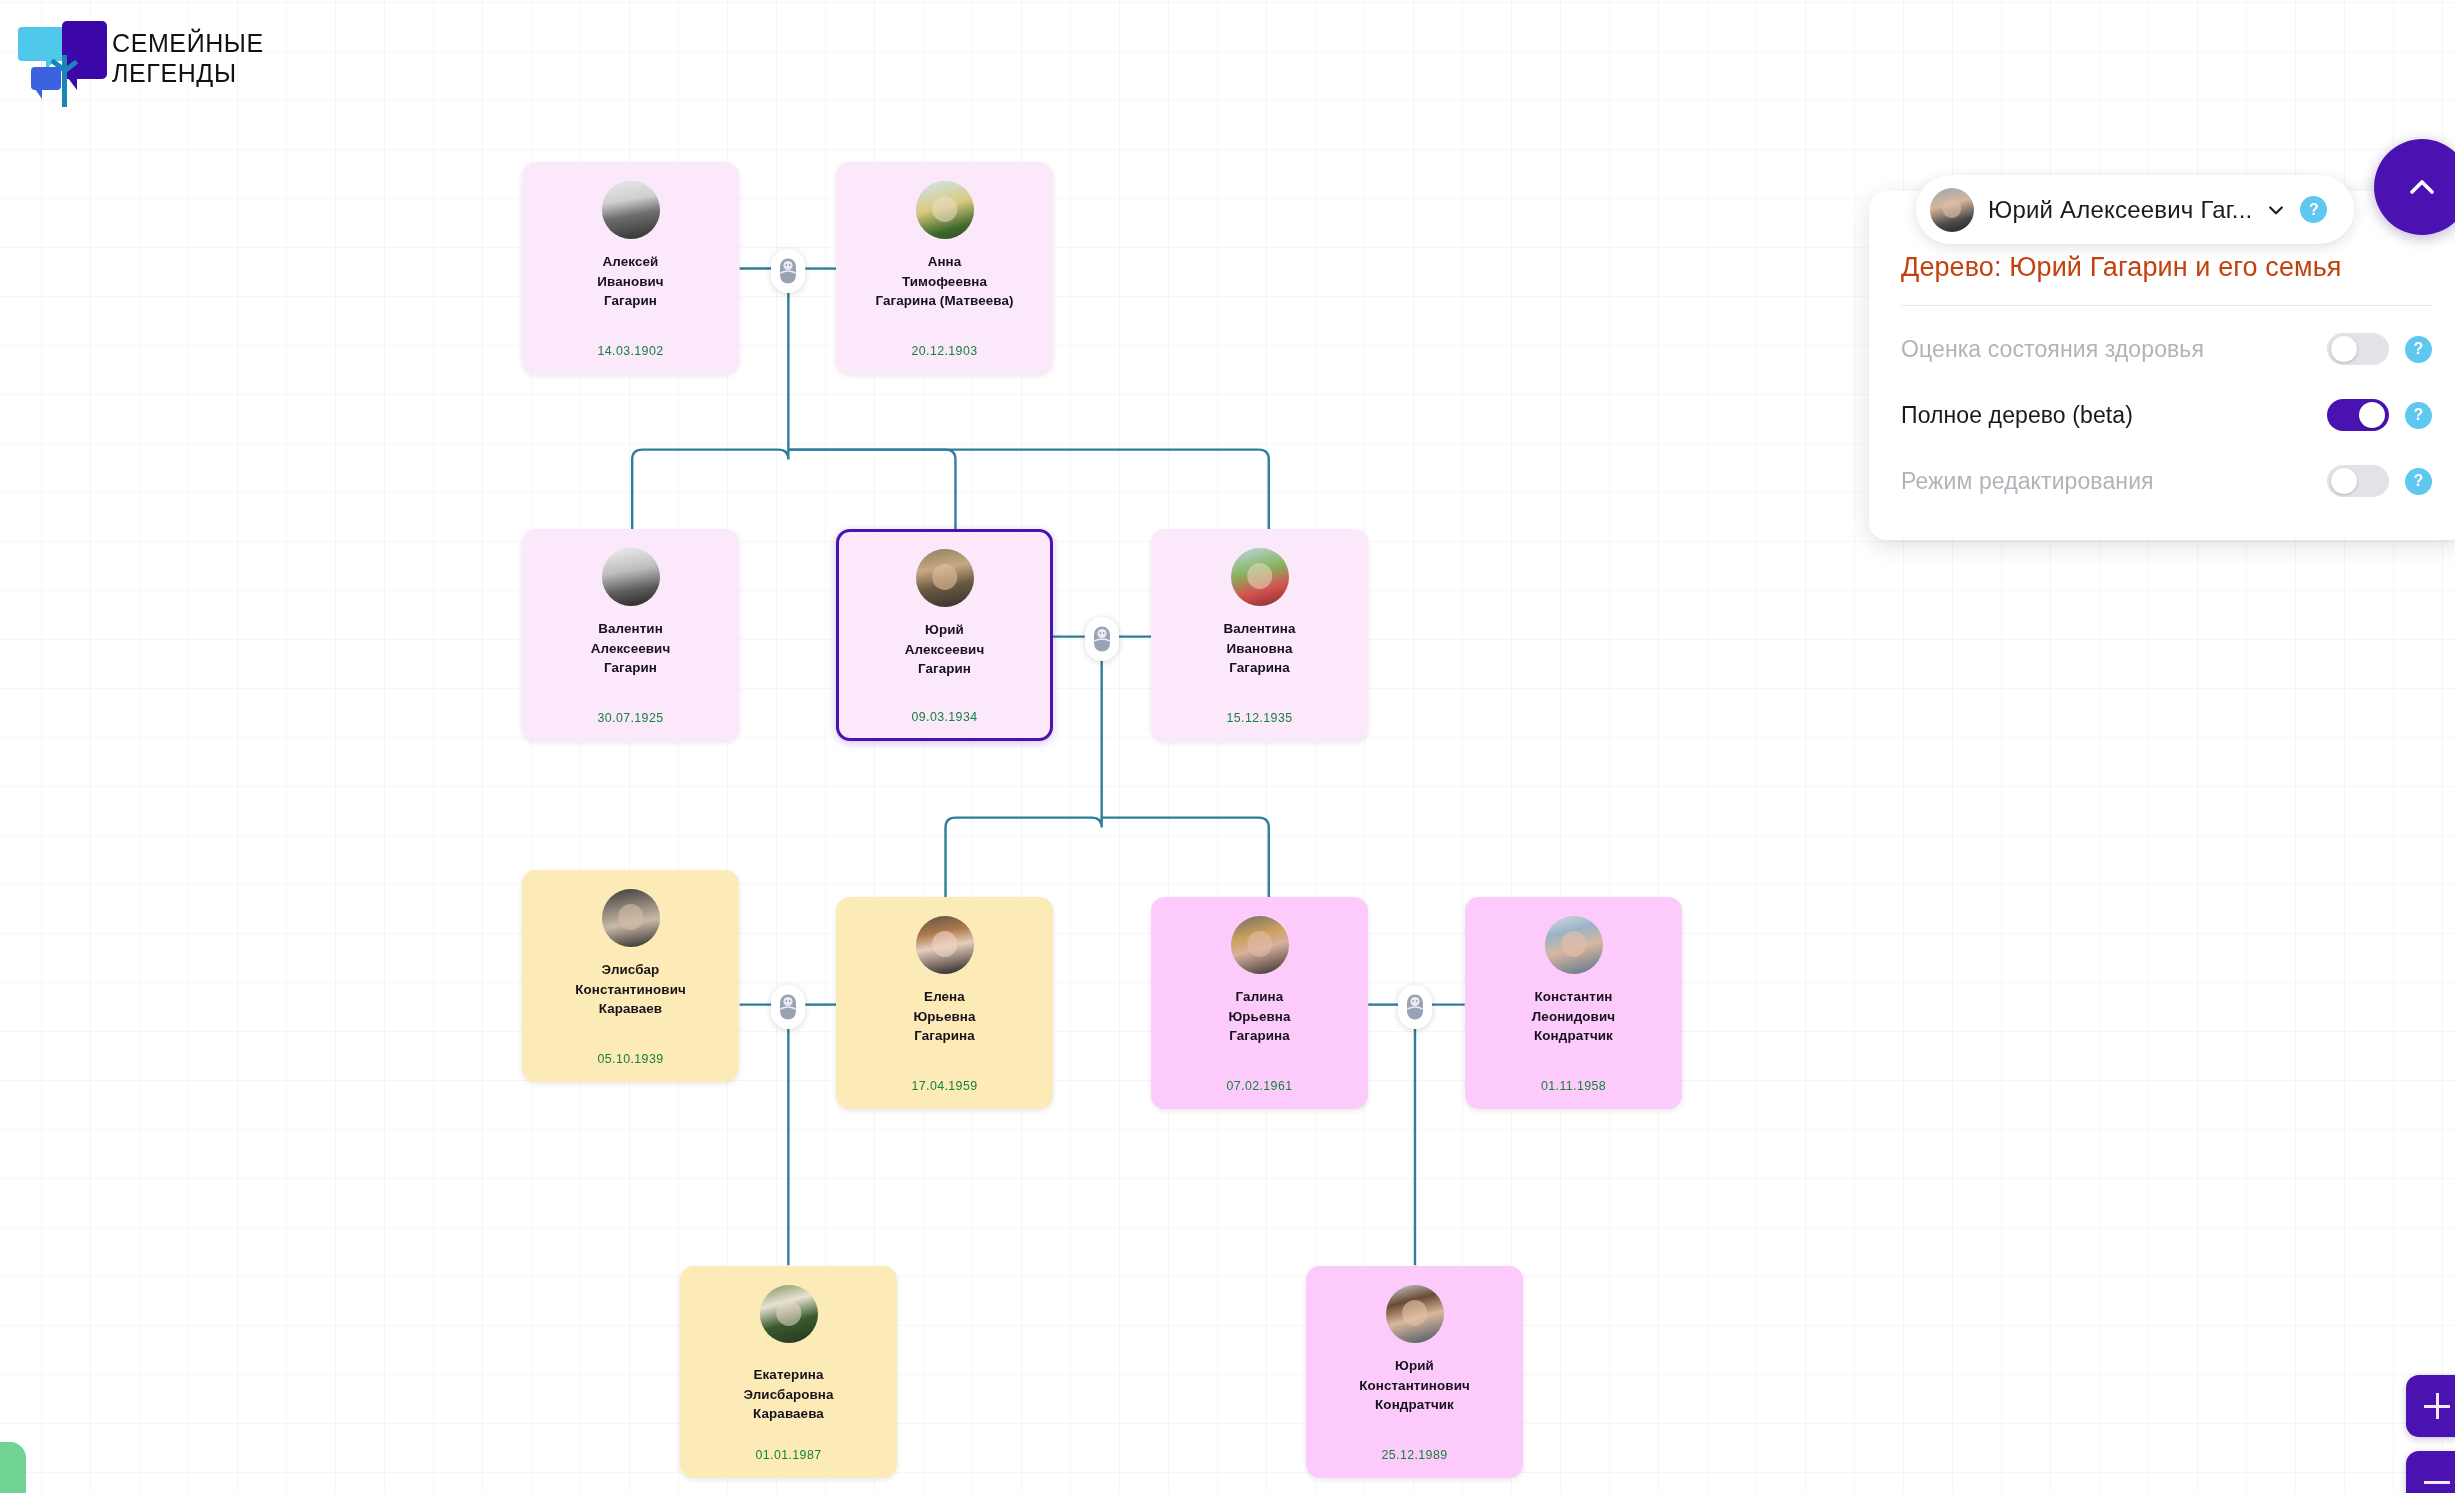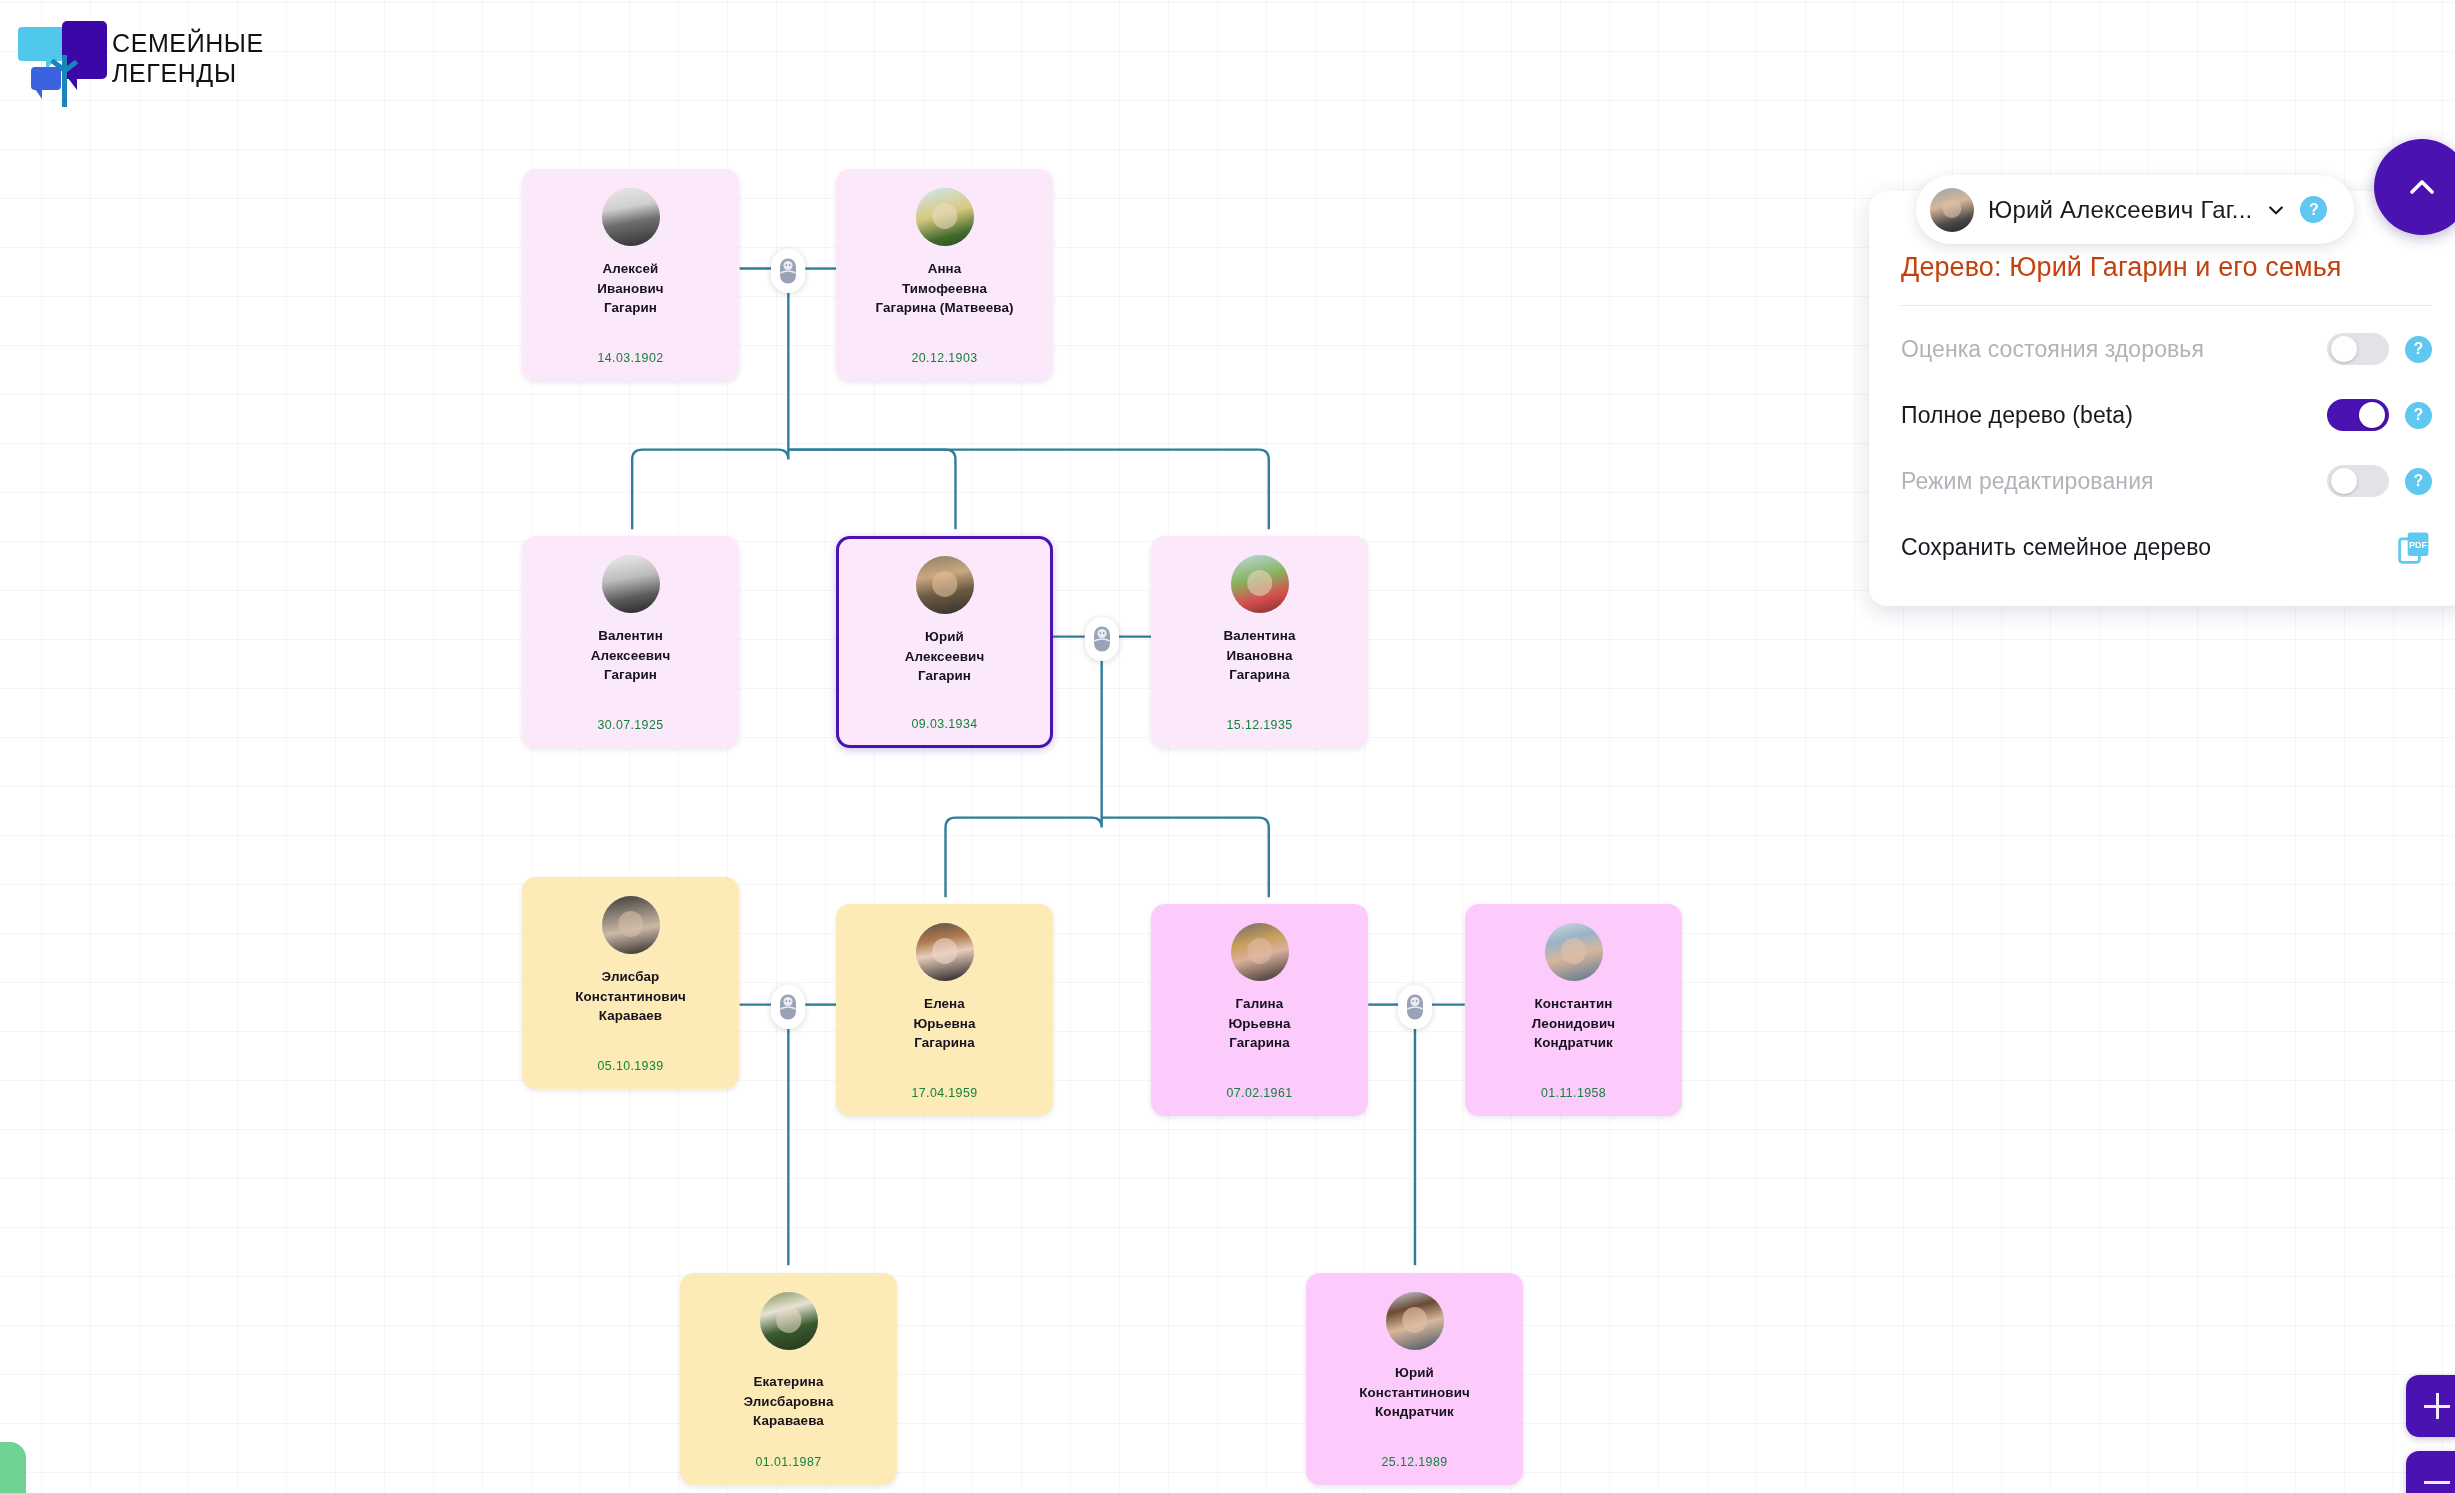--- a/index.html
+++ b/index.html
@@ -40,21 +40,20 @@
 
   
   .card {
     position:absolute;
     width:217px; height:212px;
     border-radius:14px;
     box-shadow: 0 2px 5px rgba(40,20,60,.10);
     display:flex; flex-direction:column; align-items:center;
     padding-top:17px;
     border:2px solid transparent;
-    margin-top:7px;
   }
   .card.sel { border:3px solid #4A12B0; box-shadow:0 2px 9px rgba(74,18,176,.25); }
   .card .ava {
     width:58px; height:58px; border-radius:50%;
     overflow:hidden; flex:none; position:relative;
     background:#cfcfcf;
   }
   .card .ava i { position:absolute; inset:0; display:block; }
   .card .nm {
     margin-top:13px; text-align:center; font-size:13.4px; line-height:1.46;
@@ -399,28 +398,20 @@
     </div>
 
     <div class="prow dim">
       <span class="plabel">Режим редактирования</span>
       <span class="toggle">
           <span class="knob"></span>
         </span>
       <span class="qmark">?</span>
     </div>
 
-    <div class="prow">
-      <span class="plabel">Сохранить семейное дерево</span>
-      <svg class="pdf-ic" viewBox="0 0 40 40">
-        <rect x="4" y="11" width="22" height="26" rx="3" fill="none" stroke="#5EC8F0" stroke-width="3"></rect>
-        <rect x="13" y="4" width="23" height="26" rx="3" fill="#5EC8F0"></rect>
-        <text x="24.5" y="21.5" font-family="Liberation Sans, sans-serif" font-size="10" font-weight="700" fill="#fff" text-anchor="middle">PDF</text>
-      </svg>
-    </div>
   </div>
 
   <div class="zbtn" id="zoom-in">
     <span style="position:absolute;width:26px;height:3px;"></span>
     <span style="position:absolute;width:3px;height:26px;"></span>
   </div>
   <div class="zbtn" id="zoom-out">
     <span style="width:26px;height:3px;"></span>
   </div>
 

